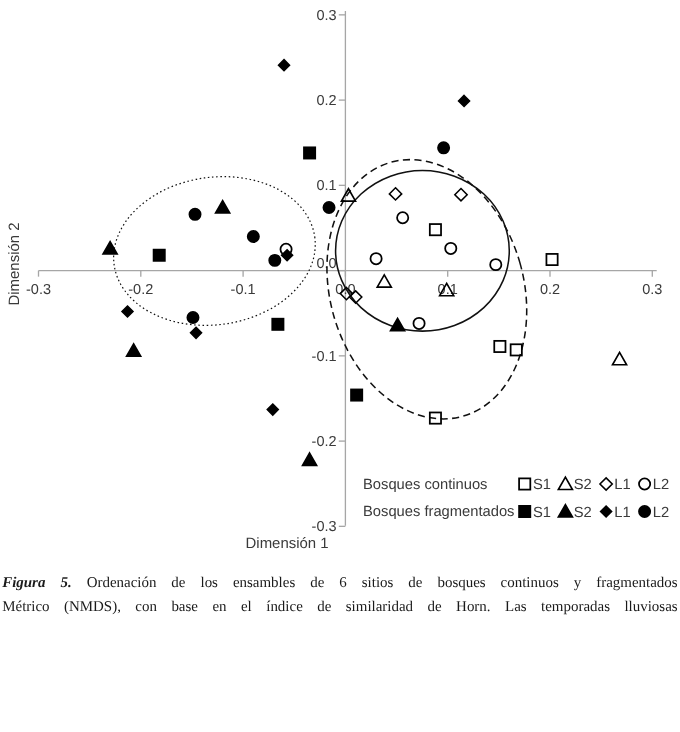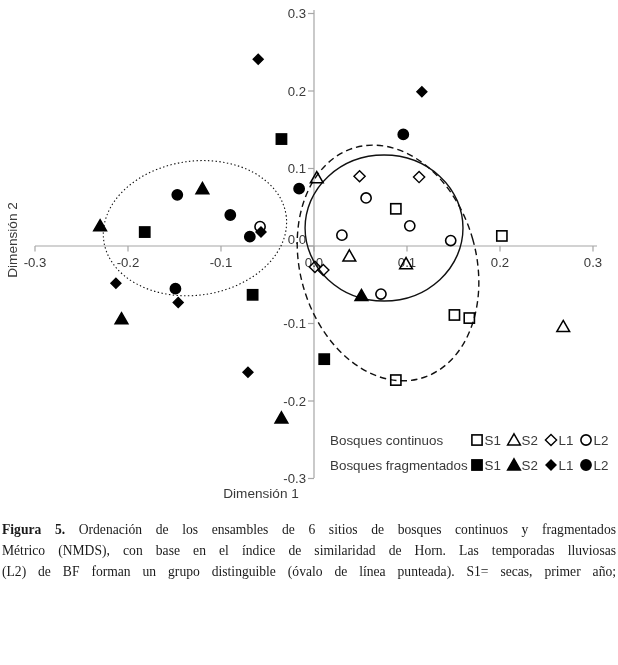--- a/index.html
+++ b/index.html
@@ -3,21 +3,21 @@
 <meta charset="utf-8">
 <style>
   html,body{margin:0;padding:0;background:#ffffff;}
   body{width:618px;height:665px;overflow:hidden;font-family:"Liberation Sans",sans-serif;}
   #figure{width:618px;height:665px;position:relative;background:#fff;}
   #chart-svg{display:block;}
   .caption{width:614px;padding:0 2px;margin-top:9px;font-family:"Liberation Serif",serif;
            font-size:13.6px;color:#1a1a1a;}
   .caption .cap-line{line-height:21px;text-align:justify;text-align-last:justify;white-space:normal;}
   .caption .cap-line.last{text-align-last:left;}
-  .caption .cap-label{font-weight:bold;}
+  .caption .cap-label{font-weight:bold;font-style:italic;}
 </style>
 </head>
 <body>
 
 <div id="figure">
   <svg id="chart-svg" width="618" height="510" viewBox="0 0 618 510">
       <line x1="35" y1="246" x2="597" y2="246" stroke="#a6a6a6" stroke-width="1.2"></line>
       <line x1="314" y1="10" x2="314" y2="478" stroke="#a6a6a6" stroke-width="1.2"></line>
       <line x1="35" y1="246" x2="35" y2="251.5" stroke="#a6a6a6" stroke-width="1.2"></line>
       <text x="35" y="267" text-anchor="middle" font-size="13.2" font-family="&quot;Liberation Sans&quot;,sans-serif" fill="#3a3a3a">-0.3</text>
@@ -107,15 +107,14 @@
       <path d="M514 458.8 L520.4 470 L507.6 470 Z" fill="#000000" stroke="#000000" stroke-width="1.5"></path>
       <text x="521.5" y="469.8" text-anchor="start" font-size="13.4" font-family="&quot;Liberation Sans&quot;,sans-serif" fill="#3a3a3a">S2</text>
       <path d="M551 460 L556 465 L551 470 L546 465 Z" fill="#000000" stroke="#000000" stroke-width="1.4"></path>
       <text x="558.5" y="469.8" text-anchor="start" font-size="13.4" font-family="&quot;Liberation Sans&quot;,sans-serif" fill="#3a3a3a">L1</text>
       <circle cx="586" cy="465" r="5.1" fill="#000000" stroke="#000000" stroke-width="1.6"></circle>
       <text x="593.5" y="469.8" text-anchor="start" font-size="13.4" font-family="&quot;Liberation Sans&quot;,sans-serif" fill="#3a3a3a">L2</text>
     </svg>
   <div class="caption" id="caption">
       <div class="cap-line"><span class="cap-label">Figura 5.</span> Ordenación de los ensambles de 6 sitios de bosques continuos y fragmentados</div>
       <div class="cap-line">Métrico (NMDS), con base en el índice de similaridad de Horn. Las temporadas lluviosas</div>
-      <div class="cap-line">(L2) de BF forman un grupo distinguible (óvalo de línea punteada). S1= secas, primer año;</div>
     </div>
 </div>
 
 </body></html>

